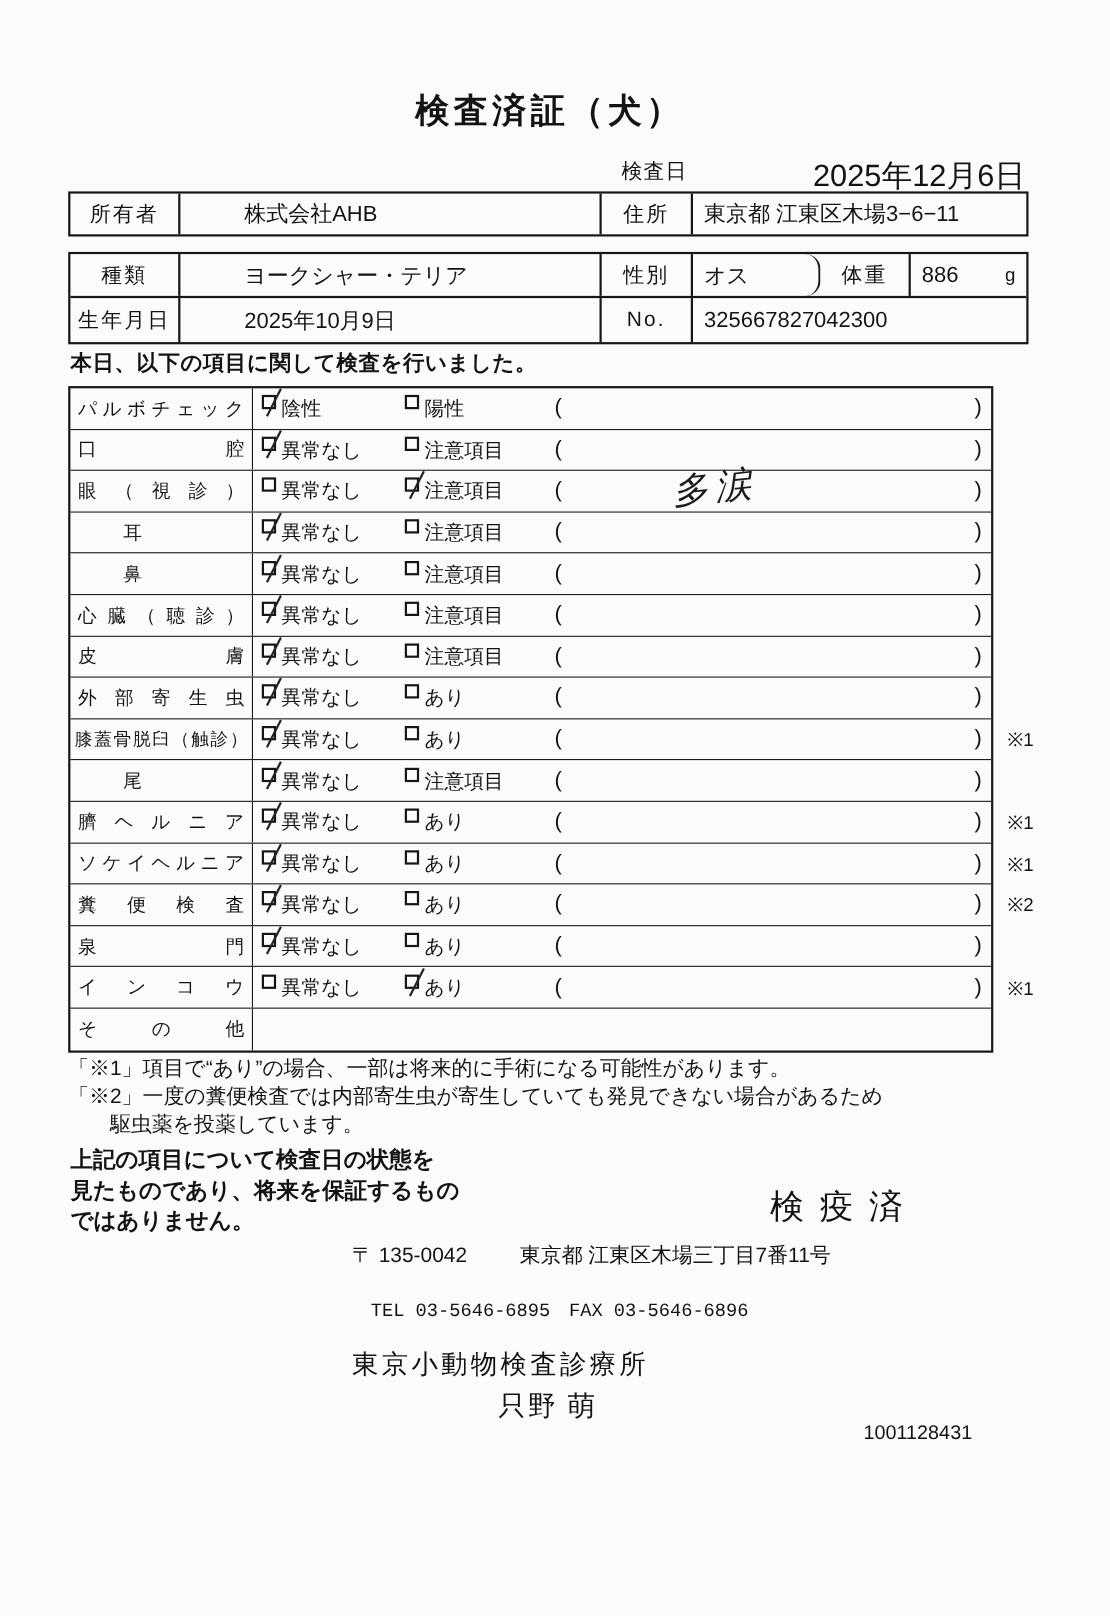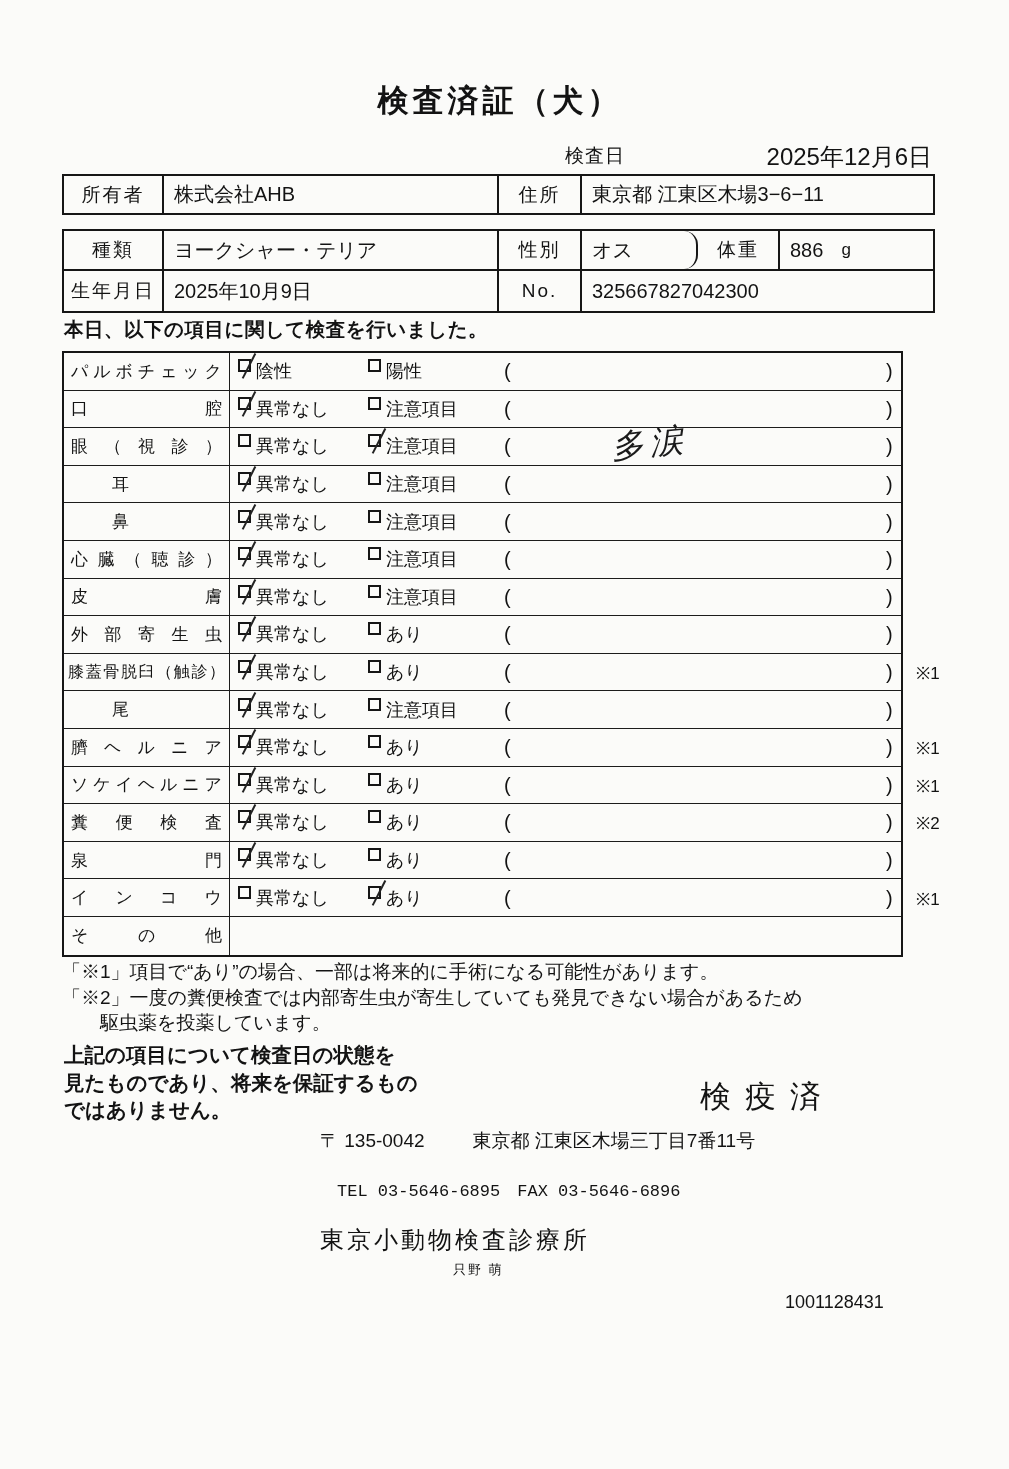--- a/index.html
+++ b/index.html
@@ -12,39 +12,39 @@
     overflow: hidden;
   }
   .sheet { position: absolute; inset: 0; }
 
   .title {
     position: absolute; top: 80px; left: 0; width: 1000px;
     text-align: center; font-size: 31px; font-weight: 700; letter-spacing: 4px;
   }
 
   .exam-date-label { position: absolute; top: 143px; left: 565px; font-size: 19px; letter-spacing: 1px; }
-  .exam-date-value { position: absolute; top: 141px; right: 77px; font-size: 24px; }
+  .exam-date-value { position: absolute; top: 141px; right: 77px; font-size: 28px; }
 
   
   .tbl, .tbl2 {
     position: absolute; left: 62px; width: 873px;
     border: 2.5px solid #161616; background: transparent;
   }
   .tbl { top: 174px; }
   .tbl2 { top: 229px; }
   .trow { display: flex; height: 40px; border-bottom: 2px solid #161616; }
   .trow.last { border-bottom: none; }
   .tbl .trow { border-bottom: none; height: 37px; }
   .cell { border-right: 2px solid #161616; display: flex; align-items: center; overflow: hidden; }
   .cell.lastcell { border-right: none; }
   .lab { justify-content: center; font-size: 19px; letter-spacing: 2px; }
   .val { padding-left: 10px; font-size: 20px; }
-  .w100 { width: 100px; } .w335 { width: 335px; } .w83 { width: 83px; }
+  .w100 { width: 100px; } .w335 { width: 335px; margin-left: 48px; } .w83 { width: 83px; }
   .w98 { width: 116px; border-radius: 14px; } .w82 { width: 82px; } .grow { flex: 1; }
-  .weight { justify-content: flex-start; padding-right: 10px; gap: 18px; border-radius: 19px; }
+  .weight { justify-content: space-between; padding-right: 10px; gap: 18px; border-radius: 19px; }
   .weight .unit { font-size: 17px; }
 
   .intro {
     position: absolute; top: 316px; left: 64px;
     font-size: 19.5px; font-weight: 600; letter-spacing: 0.5px;
   }
 
   
   .insp-table {
     position: absolute; left: 62px; top: 351px; width: 841px;
@@ -82,21 +82,21 @@
   .disclaimer { position: absolute; left: 64px; top: 1041px; font-size: 20.5px; font-weight: 600; line-height: 27.5px; }
 
   .stamp {
     position: absolute; left: 700px; top: 1076px;
     font-size: 31px; letter-spacing: 14px; font-weight: 500;
   }
 
   .addr-row { position: absolute; left: 320px; top: 1128px; font-size: 19px; display: flex; gap: 48px; }
   .telfax { position: absolute; left: 337px; top: 1179px; font-size: 17px; font-family: "Liberation Mono", monospace; }
   .clinic { position: absolute; left: 320px; top: 1224px; font-size: 24px; letter-spacing: 3px; }
-  .examiner { position: absolute; left: 453px; top: 1261px; font-size: 13px; letter-spacing: 2px; }
+  .examiner { position: absolute; left: 453px; top: 1261px; font-size: 25px; letter-spacing: 2px; }
   .serial { position: absolute; left: 785px; top: 1292px; font-size: 18px; }
 </style>
 </head>
 <body>
 
 <div class="sheet">
 
   <h1 class="title">検査済証（犬）</h1>
 
   <div class="exam-date-label">検査日</div>

